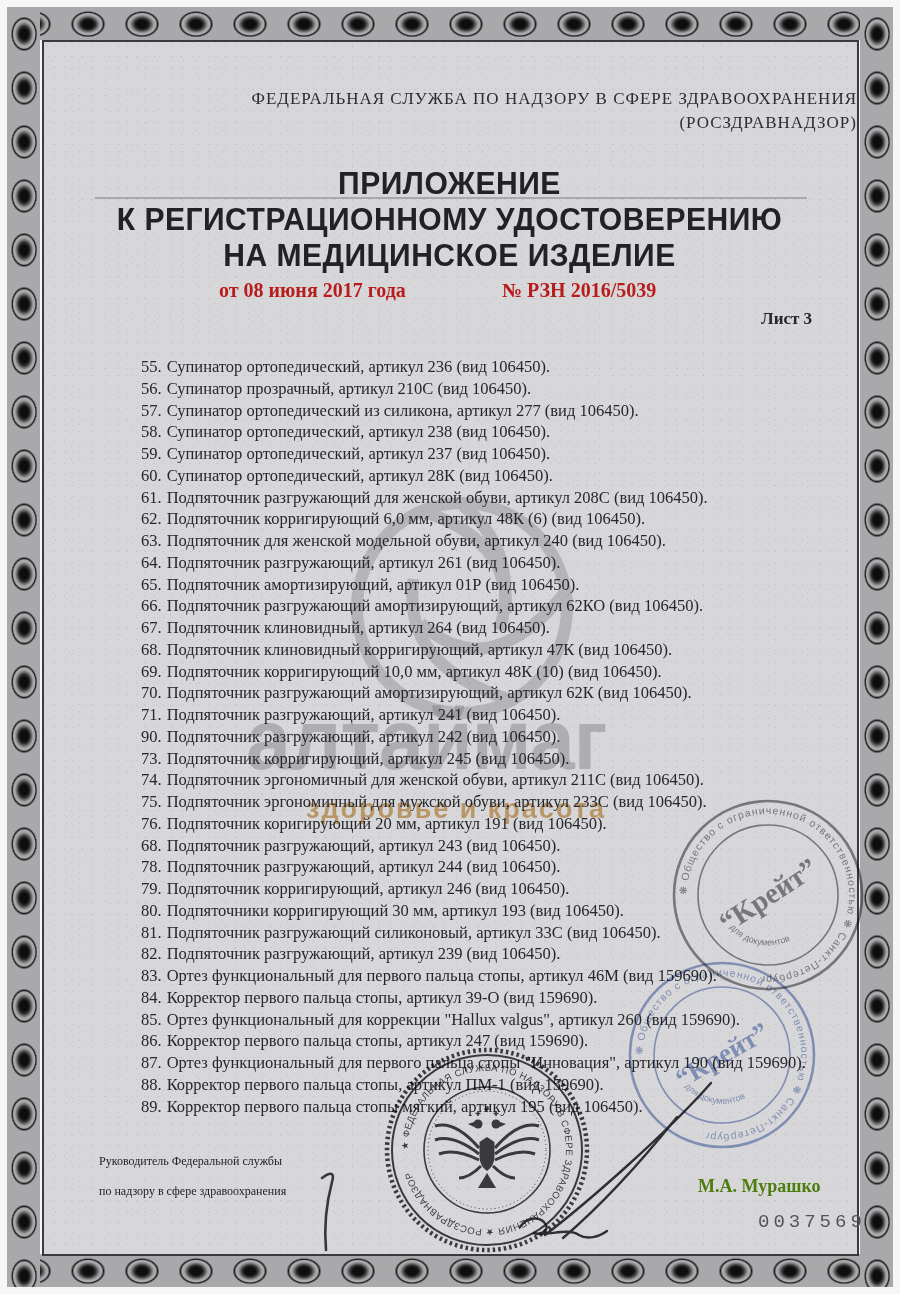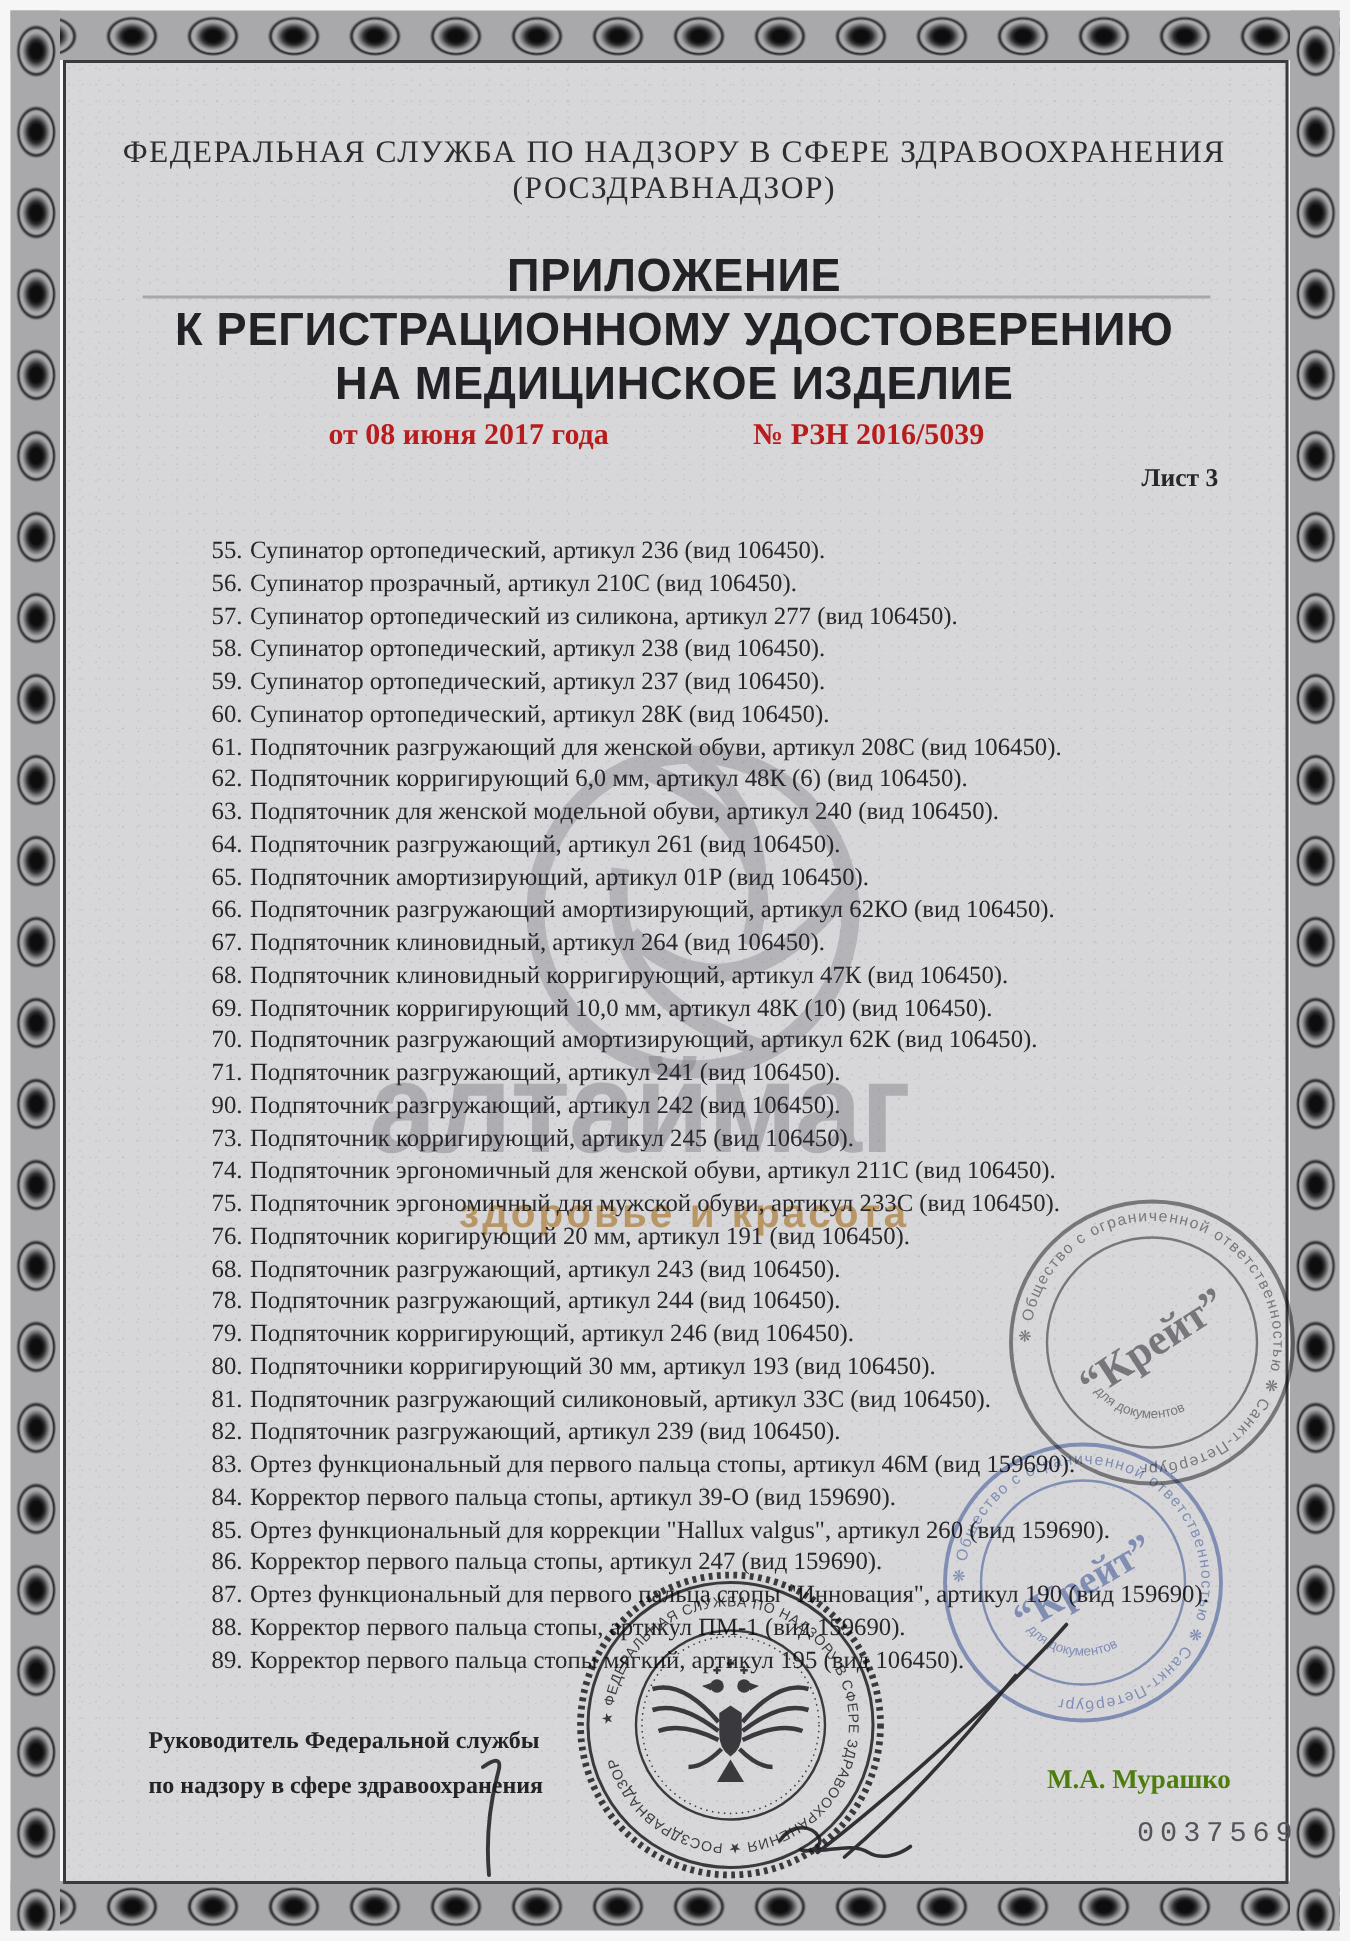--- a/index.html
+++ b/index.html
@@ -20,29 +20,29 @@
   .band.t{top:7px;} .band.b{bottom:7px;} .band.l{left:7px;} .band.r{right:7px;}
   .frame{position:absolute;left:42px;top:40px;width:813px;height:1212px;
          border:2px solid #3a3a3e;background:#d7d7d9;
          background-image:
            radial-gradient(circle 1px at 23% 31%, rgba(70,70,80,.14) 0 50%, rgba(0,0,0,0) 60%),
            radial-gradient(circle 1px at 71% 64%, rgba(70,70,80,.12) 0 50%, rgba(0,0,0,0) 60%),
            radial-gradient(circle 1px at 47% 12%, rgba(70,70,80,.10) 0 50%, rgba(0,0,0,0) 60%);
          background-size:9px 11px, 13px 7px, 11px 13px;}
   
   .abs{position:absolute;}
-  .agency{left:42px;width:815px;text-align:center;font-size:21px;letter-spacing:1px;color:#2c2c31;}
+  .agency{left:42px;width:815px;text-align:right;font-size:17px;letter-spacing:1px;color:#2c2c31;}
   .rule{left:95px;top:197px;width:712px;height:2px;background:rgba(110,110,116,.45);}
   .title{left:42px;width:815px;text-align:center;font-family:"Liberation Sans",sans-serif;
          font-weight:700;font-size:31px;color:#222226;transform:scaleX(.97);letter-spacing:.5px;}
   .dateline{font-weight:700;font-size:20px;color:#b91c1c;}
   .sheet{font-weight:700;font-size:17px;}
   .list{left:97px;top:356px;width:684px;font-size:16.5px;line-height:21.75px;color:#26262b;margin-left:44px;}
   .row .num{margin-right:5px;}
-  .sign-title{left:99px;top:1146px;font-weight:700;font-size:16px;line-height:30px;color:#222227;}
+  .sign-title{left:99px;top:1146px;font-weight:400;font-size:12px;line-height:30px;color:#222227;}
   .signer{left:698px;top:1176px;font-weight:700;font-size:18px;color:#4d7c0f;}
   .docnum{left:758px;top:1211px;font-family:Liberation Mono, monospace;font-size:19px;
           letter-spacing:4px;color:#53535a;}
   
   .wm-logo{left:342px;top:488px;opacity:.35;}
   .wm-brand{left:246px;top:690px;font-family:"Liberation Sans",sans-serif;font-weight:800;
             font-size:86px;color:#84848d;opacity:.5;transform:scaleX(.94);transform-origin:left top;
             letter-spacing:-1px;white-space:nowrap;}
   .wm-tag{left:306px;top:794px;font-family:"Liberation Sans",sans-serif;font-weight:700;
           font-size:27px;color:#a16207;opacity:.55;letter-spacing:2px;white-space:nowrap;}

